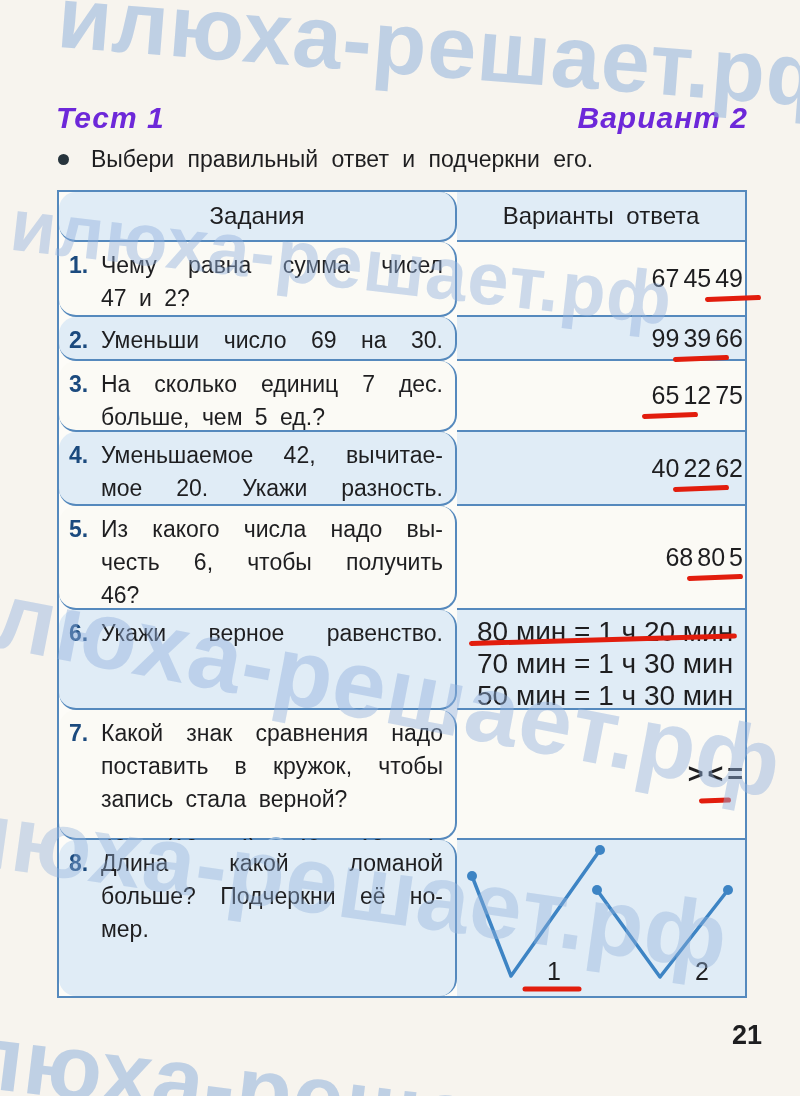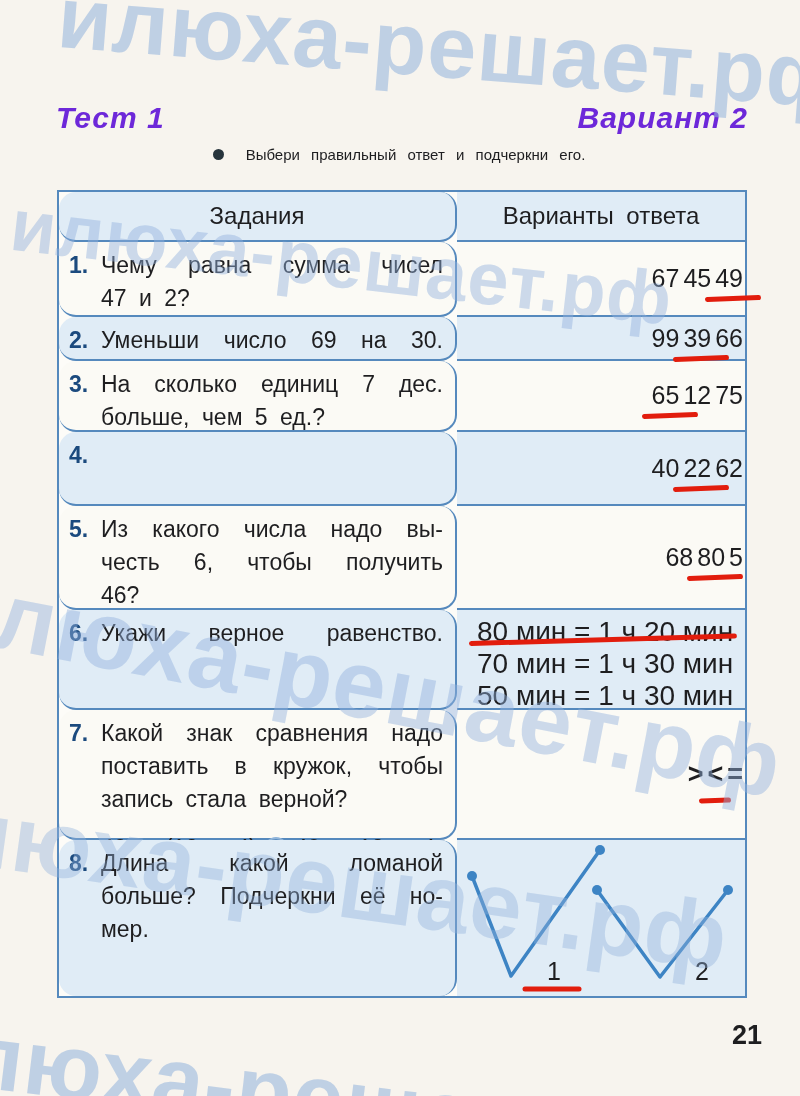--- a/index.html
+++ b/index.html
@@ -16,21 +16,21 @@
     transform-origin:left top;letter-spacing:1px;z-index:6;
   }
   .wm1{left:62px;top:-34px;font-size:88px;transform:rotate(4.5deg);}
   .wm2{left:16px;top:182px;font-size:74px;transform:rotate(6.5deg);color:rgba(146,178,221,0.45);}
   .wm3{left:-52px;top:548px;font-size:96px;transform:rotate(11deg);color:rgba(146,178,221,0.45);}
   .wm4{left:-98px;top:768px;font-size:94px;transform:rotate(8deg);color:rgba(146,178,221,0.40);}
   .wm5{left:-28px;top:1002px;font-size:92px;transform:rotate(7deg);}
   
   .head{position:absolute;top:101px;left:56px;right:52px;display:flex;justify-content:space-between;z-index:2;}
   .test-title,.variant{font-size:30px;font-weight:bold;font-style:italic;color:#6d28d9;letter-spacing:1px;}
-  .instruction{position:absolute;top:146px;left:58px;right:60px;display:flex;align-items:center;z-index:2;font-size:15px;word-spacing:7px;justify-content:center;}
+  .instruction{position:absolute;top:146px;left:58px;right:60px;display:flex;align-items:center;z-index:2;font-size:23px;word-spacing:7px;}
   .bullet{width:11px;height:11px;border-radius:50%;background:#27343c;margin-right:22px;flex:0 0 11px;}
   
   .table{
     position:absolute;top:190px;left:57px;width:690px;z-index:2;
     display:grid;grid-template-columns:398px 1fr;
     grid-template-rows:50px 75px 44px 71px 74px 104px 100px 130px 156px;
     border:2px solid #5589bd;box-sizing:border-box;background:#fdfcf8;
   }
   .cell{box-sizing:border-box;border-bottom:2px solid #5589bd;}
   .qcol{border-right:2px solid #5589bd;border-radius:17px;}
@@ -128,20 +128,24 @@
       </div>
     </div>
     <div class="cell white acell">
       <span class="ans sel">65</span>
       <span class="ans">12</span>
       <span class="ans">75</span>
     </div>
 
     <div class="cell qcol blue qcell">
       <span class="qnum">4.</span>
+      <div class="qtext">
+        <div class="ql">Уменьшаемое 42, вычитае-</div>
+        <div class="ql">мое 20. Укажи разность.</div>
+      </div>
     </div>
     <div class="cell blue acell">
       <span class="ans">40</span>
       <span class="ans sel">22</span>
       <span class="ans">62</span>
     </div>
 
     <div class="cell qcol white qcell">
       <span class="qnum">5.</span>
       <div class="qtext">

